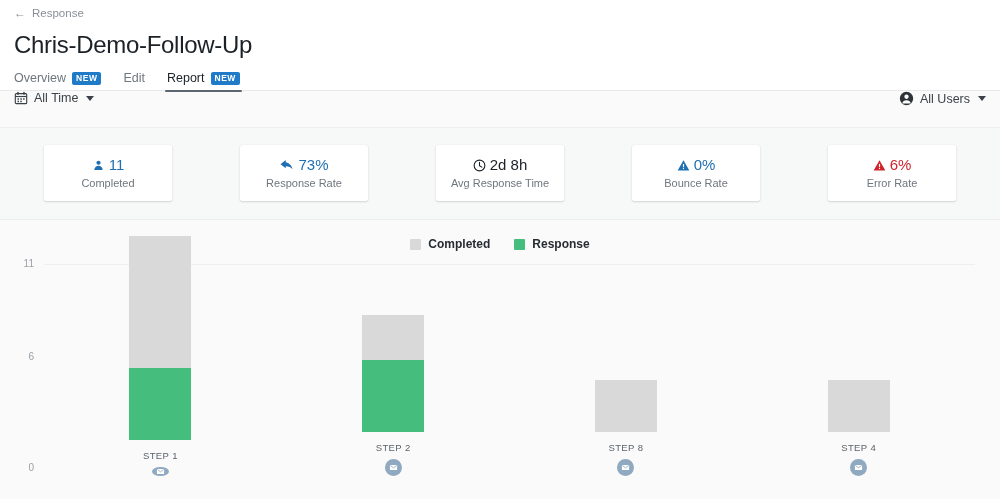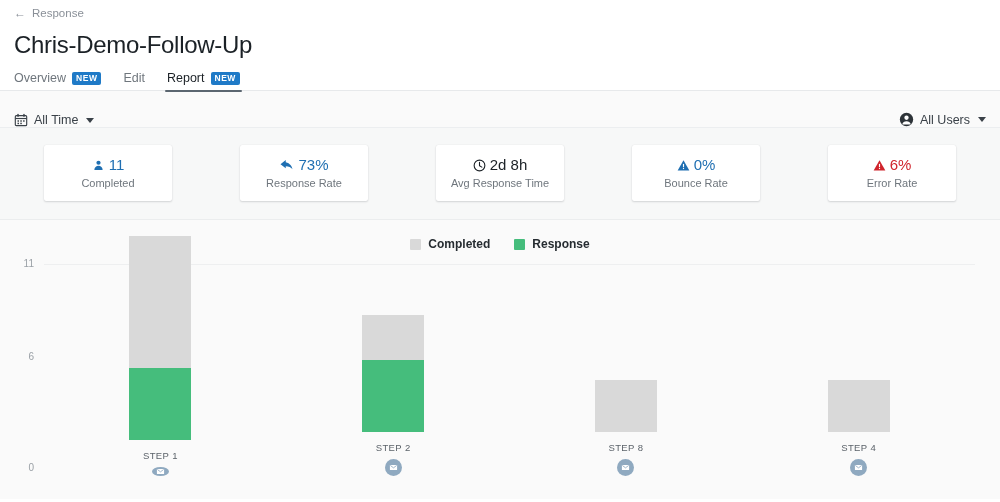--- a/index.html
+++ b/index.html
@@ -97,21 +97,21 @@
     background: #e7e9eb;
     margin-top: 0;
   }
 
   
   .filter-bar {
     height: 36px;
     background: #fafafa;
     border-bottom: 1px solid #eceef0;
     display: flex;
-    align-items: flex-end;
+    align-items: flex-start;
     justify-content: space-between;
     padding: 0 14px;
   }
   .filter-chip {
     display: flex;
     align-items: center;
     gap: 6px;
     font-size: 12.5px;
     color: #3a4148;
     cursor: pointer;

